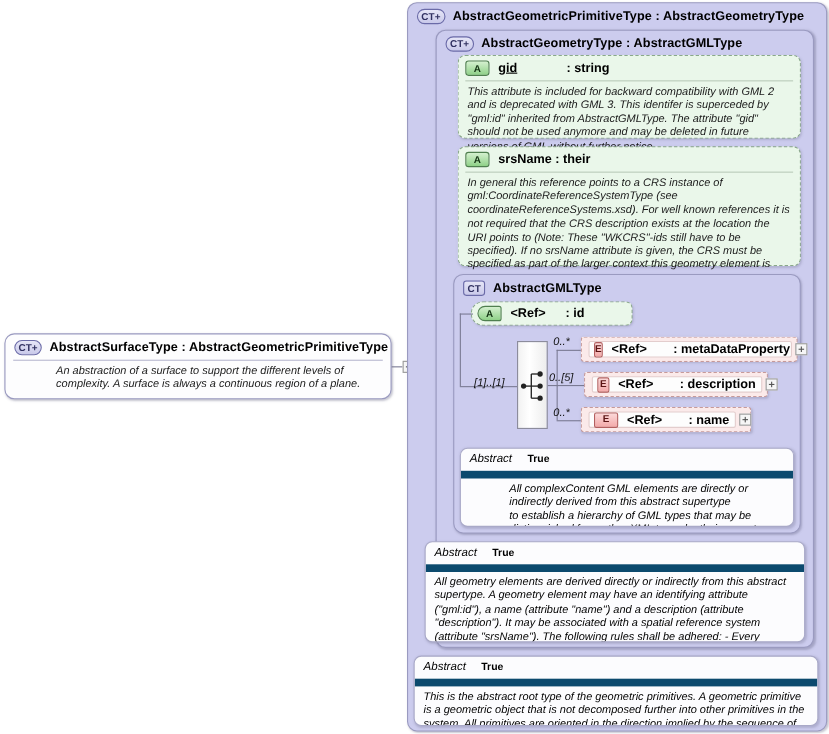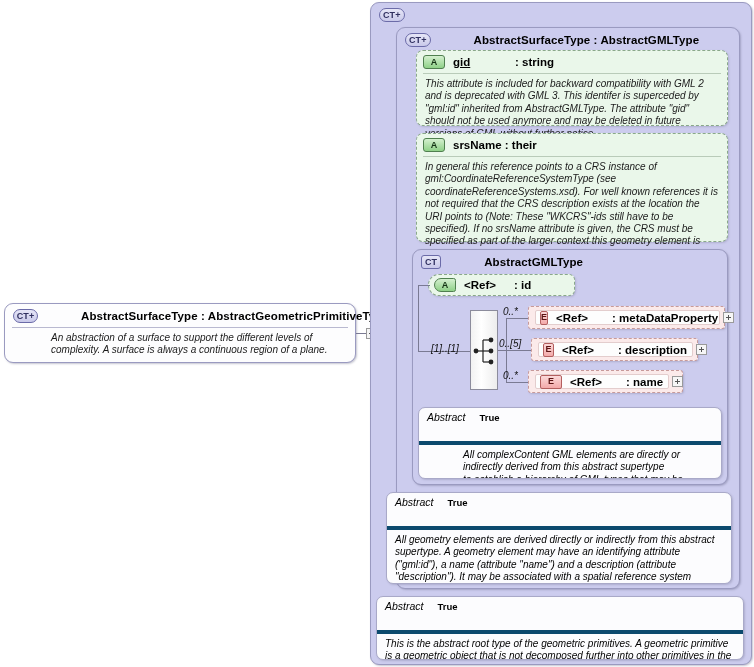--- a/index.html
+++ b/index.html
@@ -25,21 +25,20 @@
   .ct-box.white{ background:#fdfdfe; }
 
   
   .ct-title{
     display:flex;align-items:center;
     padding:5px 8px 4px 8px;
     font-weight:bold;
     font-size:11.5px;
     letter-spacing:.1px;
     white-space:nowrap;
-    gap:36px;
   }
   .badge{
     display:inline-flex;align-items:center;justify-content:center;
     min-width:25px;height:14px;
     border:1px solid #6b6ba8;
     border-radius:7px;
     background:linear-gradient(#e6e6f7,#c9c9ea);
     font-size:9px;font-weight:bold;
     color:#303060;
     margin-right:7px;
@@ -137,22 +136,22 @@
     position:absolute;
     background:#fcfcfe;
     border:1px solid #a9a9c8;
     border-radius:7px;
     box-sizing:border-box;
     box-shadow:1px 1px 2px rgba(90,90,120,.25);
     overflow:hidden;
   }
   .abs-row{
     display:flex;align-items:baseline;
-    padding:3px 8px 18px 8px;
-    border-bottom:4px solid #0c4a6e;
+    padding:3px 8px 5px 8px;
+    border-bottom:7px solid #0c4a6e;
     font-size:10.5px;
   }
   .abs-key{font-style:italic;margin-right:14px;}
   .abs-val{font-weight:bold;font-size:9.5px;}
   .abs-doc{
     padding:4px 8px 5px 8px;
     font-style:italic;
     font-size:10px;
     line-height:12.4px;
   }
@@ -194,27 +193,28 @@
   <div class="doc" style="border-top:none;margin-left:44px;">An abstraction of a surface to support the different levels of complexity. A surface is always a continuous region of a plane.</div>
 </div>
 
 <div class="ln lnh" style="left:356px; top:333px; width:10px; height:1px;"></div>
 <div class="plusbtn minusbtn" style="position:absolute;left:366px;top:328px;"></div>
 <div class="ln lnh" style="left:377px; top:333px; width:14px; height:1px;"></div>
 
 <div class="ct-box" style="left:370px; top:2px; width:382px; height:663px;">
   <div class="ct-title">
     <span class="badge">CT+</span>
+    <span>AbstractGeometricPrimitiveType : AbstractGeometryType</span>
   </div>
 </div>
 
 <div class="ct-box" style="left:396px; top:27px; width:344px; height:562px;">
   <div class="ct-title">
     <span class="badge">CT+</span>
-    <span>AbstractSurfaceType : AbstractGMLType</span>
+    <span>AbstractGeometryType : AbstractGMLType</span>
   </div>
 </div>
 
 <div class="attr-box" style="left:416px; top:50px; width:312px; height:76px;">
   <div class="attr-head">
     <span class="abadge">A</span>
     <span style="min-width:62px;display:inline-block;text-decoration:underline;">gid</span>
     <span>: string</span>
   </div>
   <div class="doc">This attribute is included for backward compatibility with GML 2 and is deprecated with GML 3. This identifer is superceded by "gml:id" inherited from AbstractGMLType. The attribute "gid" should not be used anymore and may be deleted in future versions of GML without further notice.</div>

